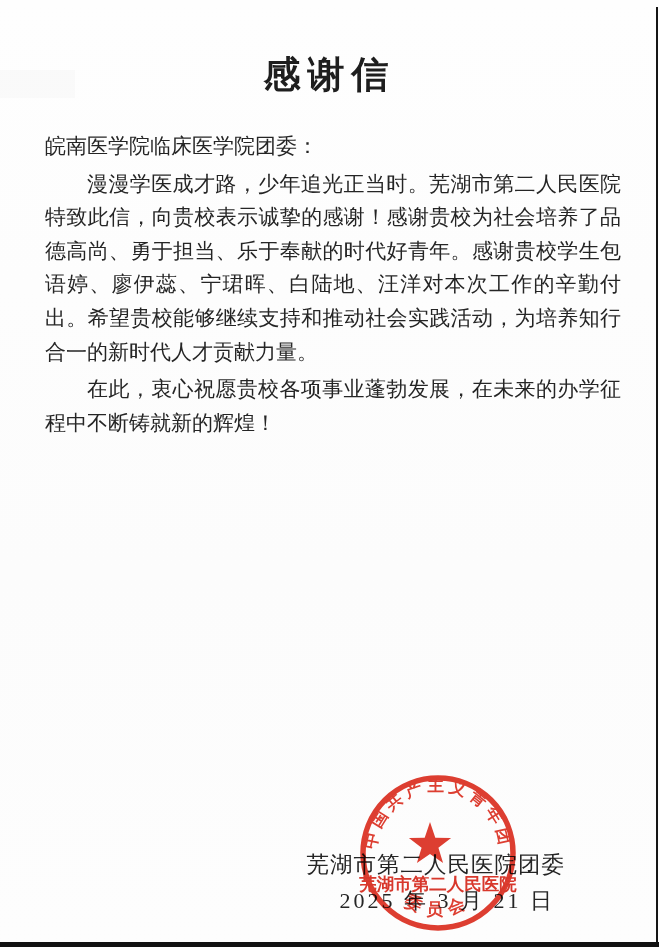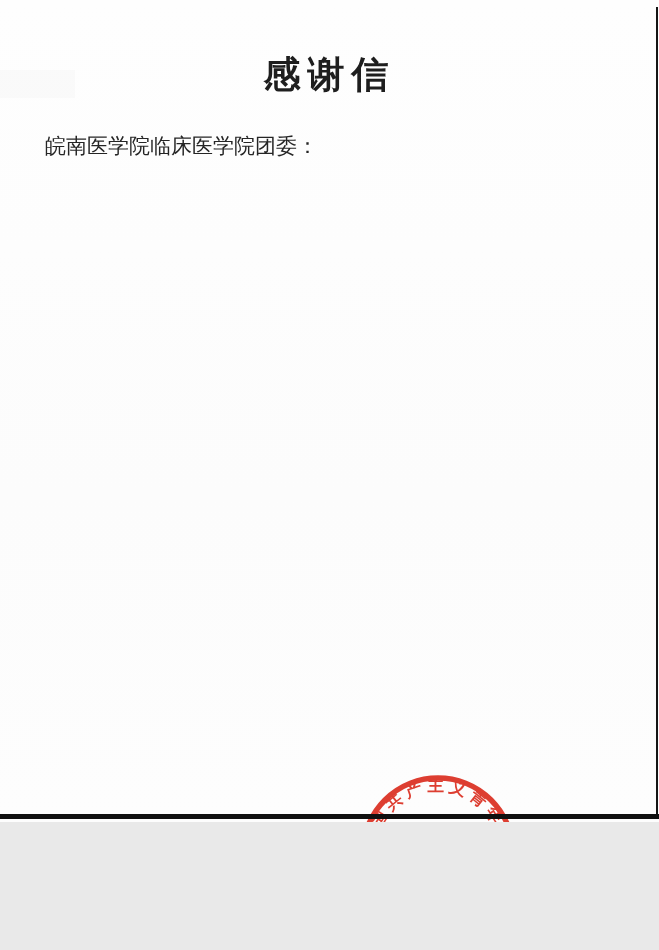--- a/index.html
+++ b/index.html
@@ -4,21 +4,21 @@
 <style>
   html, body {
     margin: 0;
     padding: 0;
     background: #e9e9e9;
     font-family: "Liberation Serif", "DejaVu Serif", serif;
   }
   .page {
     position: relative;
     width: 659px;
-    height: 822px;
+    height: 950px;
     margin: 0 auto;
     background: linear-gradient(180deg, #fefefe 0%, #fcfcfc 60%, #fdfdfd 100%);
     overflow: hidden;
     color: #262626;
   }
   .title {
     position: absolute;
     top: 50px;
     left: 0;
     width: 100%;
@@ -109,20 +109,22 @@
 <body>
 
 <div class="page">
 
   <div class="scan-smudge"></div>
 
   <h1 class="title">感谢信</h1>
 
   <div class="letter-body">
     <p class="salutation">皖南医学院临床医学院团委：</p>
+    <p class="para">漫漫学医成才路，少年追光正当时。芜湖市第二人民医院特致此信，向贵校表示诚挚的感谢！感谢贵校为社会培养了品德高尚、勇于担当、乐于奉献的时代好青年。感谢贵校学生包语婷、廖伊蕊、宁珺晖、白陆地、汪洋对本次工作的辛勤付出。希望贵校能够继续支持和推动社会实践活动，为培养知行合一的新时代人才贡献力量。</p>
+    <p class="para">在此，衷心祝愿贵校各项事业蓬勃发展，在未来的办学征程中不断铸就新的辉煌！</p>
   </div>
 
   <div class="signature-line">芜湖市第二人民医院团委</div>
   <div class="date-line">2025 年 3 月 21 日</div>
 
   <div class="seal">
     <svg width="168" height="168" viewBox="-84 -84 168 168" xmlns="http://www.w3.org/2000/svg">
       <circle cx="0" cy="0" r="75" fill="none" stroke="#dd2f21" stroke-width="5.5"></circle>
       <polygon fill="#dd2f21" points="-8,-31 -2.7,-15.2 13.1,-14.9 0.4,-5.2 5.1,10 -8,0.9 -21.1,10 -16.4,-5.2 -29.1,-14.9 -13.3,-15.2"></polygon>
       <path id="sealTopArc" d="M -59,20 A 62.3,62.3 0 1 1 59,20" fill="none"></path>

